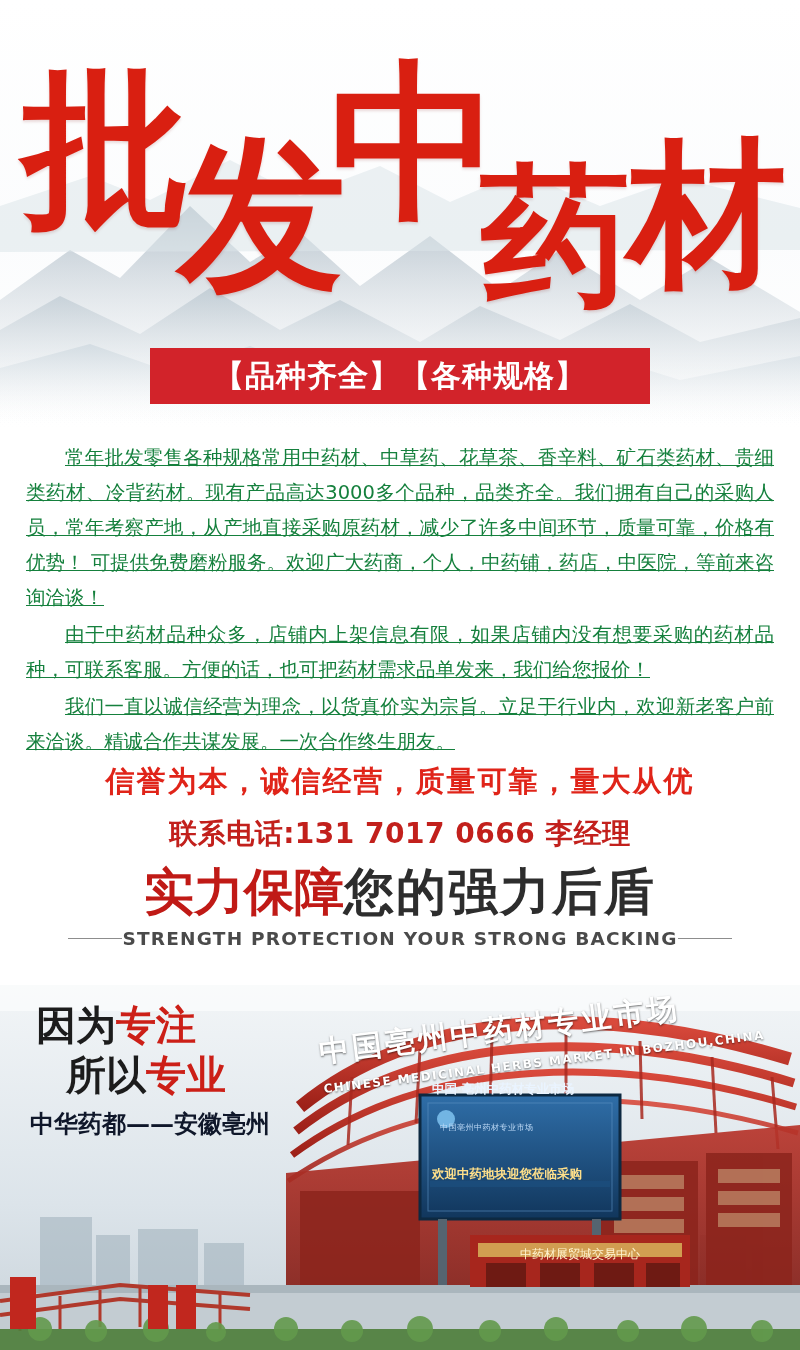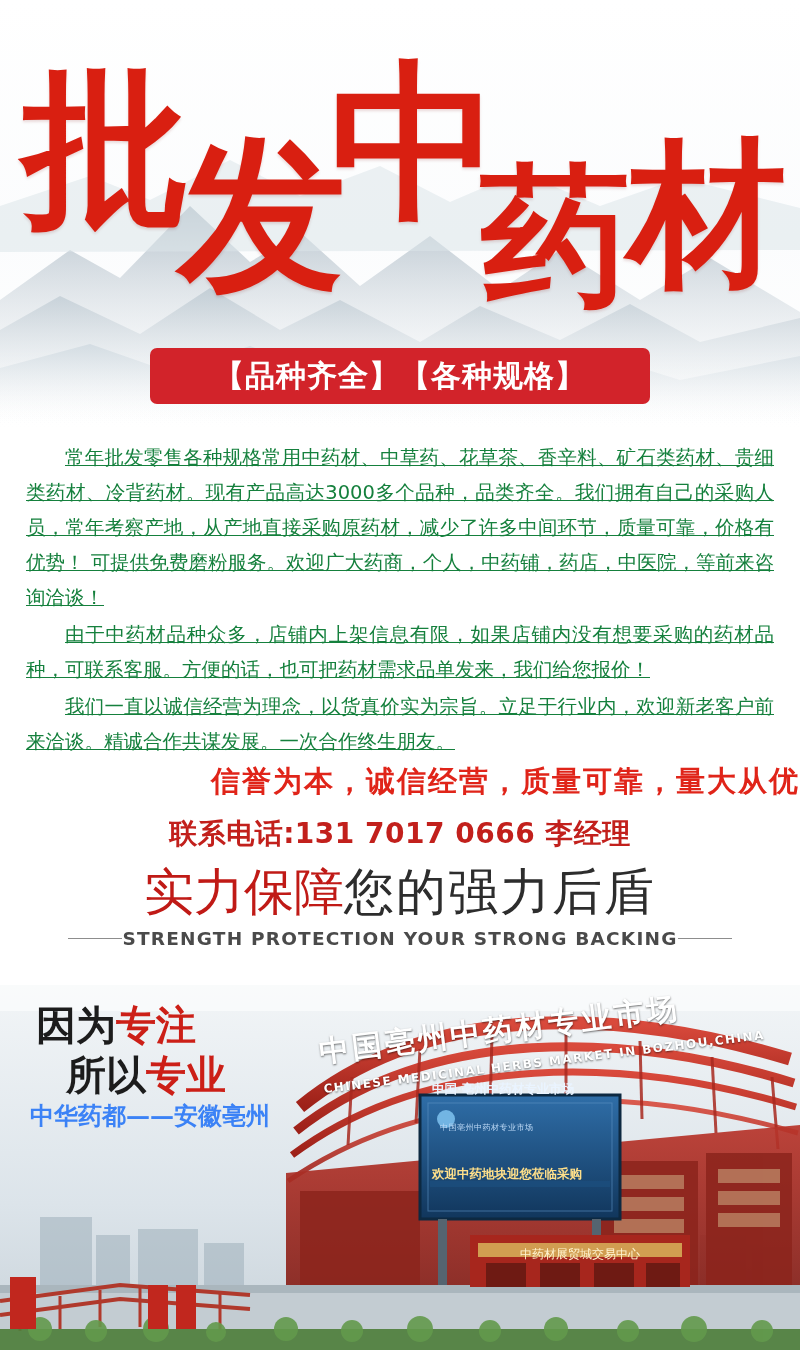--- a/index.html
+++ b/index.html
@@ -59,21 +59,20 @@
 
   
   .banner {
     position: absolute;
     left: 150px; top: 348px;
     width: 500px; height: 56px;
     background: #d2232a;
     display: flex;
     align-items: center;
     justify-content: center;
-    border-radius: 7px;
   }
   .banner-text {
     color: #ffffff;
     font-size: 30px;
     font-weight: 700;
     letter-spacing: 1px;
     font-family: "DejaVu Sans", "Liberation Sans", sans-serif;
   }
 
   
@@ -91,21 +90,21 @@
     margin: 0 0 2px 0;
     font-family: "DejaVu Sans", "Liberation Sans", sans-serif;
     text-decoration: underline;
   }
 
   
   .slogan {
     position: absolute;
     left: 0; top: 762px;
     width: 800px;
-    text-align: right;
+    text-align: center;
     color: #e02419;
     font-size: 29px;
     font-weight: 700;
     letter-spacing: 2px;
     font-family: "DejaVu Sans", "Liberation Sans", sans-serif;
   }
   .phone-line {
     position: absolute;
     left: 0; top: 815px;
     width: 800px;
@@ -121,21 +120,21 @@
   .strength {
     position: absolute;
     left: 0; top: 862px;
     width: 800px;
     text-align: center;
   }
   .strength-line {
     display: inline-block;
     white-space: nowrap;
     font-family: "DejaVu Sans", "Liberation Sans", sans-serif;
-    font-weight: 400;
+    font-weight: 700;
     font-size: 50px;
     line-height: 60px;
   }
   .s-red { color: #c01a16; }
   .s-dark { color: #2d2d2d; letter-spacing: 2px; }
   .strength-en-row {
     margin-top: 6px;
     display: flex;
     align-items: center;
     justify-content: center;
@@ -174,24 +173,24 @@
     font-weight: 700;
     font-size: 40px;
     line-height: 50px;
     color: #1c1c1c;
     white-space: nowrap;
   }
   .focus-l1 { margin-left: 6px; }
   .focus-l2 { margin-left: 36px; }
   .focus-red { color: #cc1f17; }
   .focus-sub {
-    margin-top: 0;
+    margin-top: 8px;
     font-family: "DejaVu Serif", "Liberation Serif", serif;
     font-size: 24px;
-    color: #3b82f6;
+    color: #0f172a;
     white-space: nowrap;
     font-weight: 600;
   }
 
   .market-arch-name {
     position: absolute;
     z-index: 4;
     color: #ffffff;
     font-weight: 700;
     white-space: nowrap;

